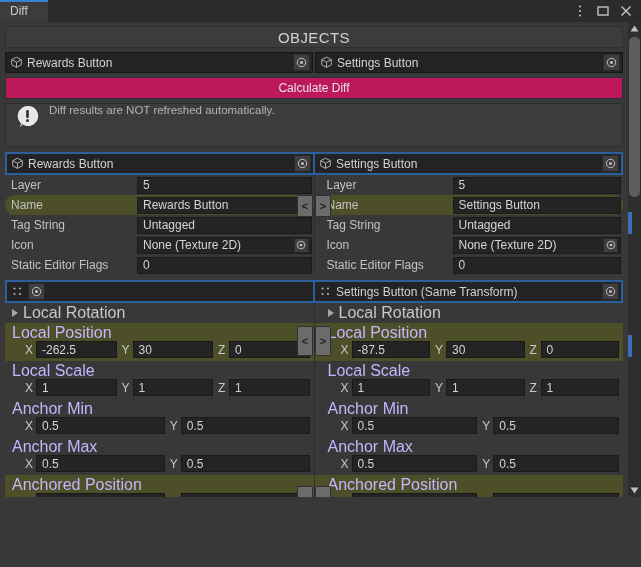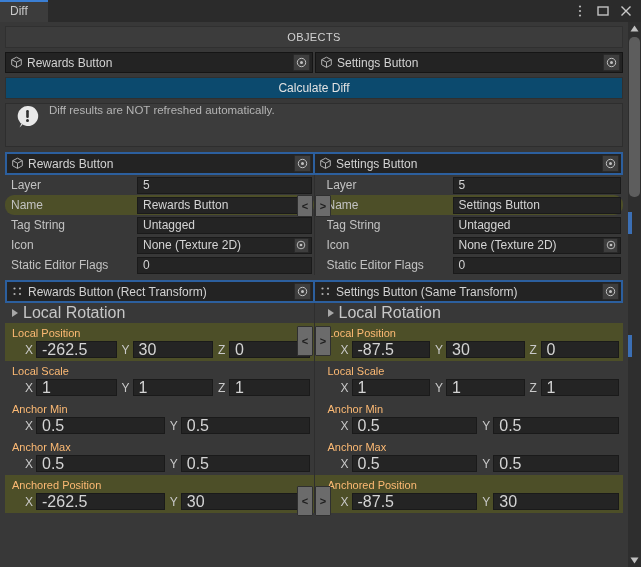--- a/index.html
+++ b/index.html
@@ -4,21 +4,21 @@
 <style>
   * { box-sizing: border-box; margin: 0; padding: 0; }
   html, body {
     width: 641px; height: 567px;
     background: #383838;
     font-family: "Liberation Sans", sans-serif;
     font-size: 12px;
     color: #c4c4c4;
     overflow: hidden;
   }
-  .window { width: 641px; height: 567px; position: relative; display: flex; flex-direction: column; background: #383838; }
+  .window { width: 641px; height: 497px; position: relative; display: flex; flex-direction: column; background: #383838; }
 
   
   .tabbar {
     height: 22px; background: #2b2b2b; position: relative;
     display: flex; align-items: stretch; flex: 0 0 22px;
   }
   .tab {
     width: 48px; background: #3c3c3c; position: relative;
     display: flex; align-items: center; padding-left: 10px;
     color: #c9c9c9; font-size: 12px;
@@ -33,39 +33,39 @@
 
   
   .body { flex: 1; display: flex; position: relative; overflow: hidden; }
   .content { flex: 1; padding: 0; position: relative; overflow: hidden; }
 
   .strip { margin: 4px 5px 0 5px; }
 
   .objects-header {
     height: 22px; background: #3c3c3c; border: 1px solid #303030;
     display: flex; align-items: center; justify-content: center;
-    color: #d2d2d2; font-size: 11px; letter-spacing: .4px;
+    color: #d2d2d2; font-size: 15px; letter-spacing: .4px;
   }
 
   
   .objrow { display: flex; gap: 2px; }
   .objfield {
     flex: 1; height: 21px; background: #232323; border: 1px solid #151515;
     display: flex; align-items: center; padding: 0 2px 0 4px; gap: 4px;
     color: #d2d2d2; font-size: 12px; min-width: 0;
   }
   .objfield .oname { flex: 1; overflow: hidden; white-space: nowrap; text-overflow: ellipsis; }
   .cube-ic { width: 13px; height: 13px; flex: 0 0 13px; }
   .picker {
     width: 17px; height: 17px; flex: 0 0 17px; background: #3e3e3e; border: 1px solid #2a2a2a;
     border-radius: 1px; display: flex; align-items: center; justify-content: center;
   }
 
   .bigbtn {
-    height: 22px; background: #0c4a6e; border: 1px solid #303030;
+    height: 22px; background: #be185d; border: 1px solid #303030;
     display: flex; align-items: center; justify-content: center;
     color: #e2e2e2; font-size: 12px;
   }
 
   .warnbox {
     height: 44px; background: #3c3c3c; border: 1px solid #2e2e2e;
     display: flex; align-items: flex-start; gap: 9px; padding-left: 9px;
   }
   .warn-ic { width: 25px; height: 25px; flex: 0 0 25px; }
   .warn-text { color: #b4b4b4; font-size: 11.5px; }
@@ -97,27 +97,27 @@
     display: flex; align-items: center; padding: 0 2px 0 5px; gap: 3px;
     color: #d4d4d4; font-size: 12px; min-width: 0;
   }
   .prow .fld .v { flex: 1; overflow: hidden; white-space: nowrap; }
 
   .col-right .prow { padding-left: 12px; }
 
   
   .vrow { background: #383838; padding: 2px 4px 3px 6px; }
   .vrow.diff { background: #4d4f28; }
-  .vrow .vlbl { color: #fdba74; font-size: 11px; line-height: 16px; padding-left: 1px; }
+  .vrow .vlbl { color: #c4b5fd; font-size: 16px; line-height: 16px; padding-left: 1px; }
   .vfields { display: flex; gap: 5px; padding-left: 14px; }
   .vf { display: flex; align-items: center; gap: 4px; flex: 1; min-width: 0; }
   .vf .ax { color: #c9c9c9; font-size: 12px; width: 7px; flex: 0 0 7px; }
   .vf .box {
     flex: 1; height: 17px; background: #242424; border: 1px solid #1a1a1a;
-    display: flex; align-items: center; padding-left: 5px; color: #d4d4d4; font-size: 16px;
+    display: flex; align-items: center; padding-left: 5px; color: #d4d4d4; font-size: 12px;
     overflow: hidden; white-space: nowrap; min-width: 0;
   }
   .col-right .vrow { padding-left: 12px; }
 
   .foldrow { height: 20px; display: flex; align-items: center; gap: 5px; padding-left: 7px; background: #383838; }
   .col-right .foldrow { padding-left: 13px; }
   .tri { width: 0; height: 0; border-left: 6px solid #a8a8a8; border-top: 4px solid transparent; border-bottom: 4px solid transparent; }
   .foldrow .flbl { color: #c7c7c7; font-size: 16px; }
 
   
@@ -356,21 +356,20 @@
           <div class="half">
             <div class="objfield">
               <span class="cube-ic">
                 <svg width="13" height="13" viewBox="0 0 13 13">
                     <circle cx="3.5" cy="3.5" r="1.1" fill="#b0b0b0"></circle>
                     <circle cx="9" cy="3.5" r="1.1" fill="#b0b0b0"></circle>
                     <circle cx="3.5" cy="9" r="1.1" fill="#b0b0b0"></circle>
                     <circle cx="9" cy="9" r="1.1" fill="#b0b0b0"></circle>
                   </svg>
               </span>
-              <span class="oname">Rewards Button (Rect Transform)</span>
               <span class="picker">
                 <svg width="11" height="11" viewBox="0 0 11 11">
                     <circle cx="5.5" cy="5.5" r="4.2" fill="none" stroke="#c2c2c2" stroke-width="1"></circle>
                     <circle cx="5.5" cy="5.5" r="1.5" fill="#c2c2c2"></circle>
                   </svg>
               </span>
             </div>
           </div>
           <div class="half">
             <div class="objfield">

